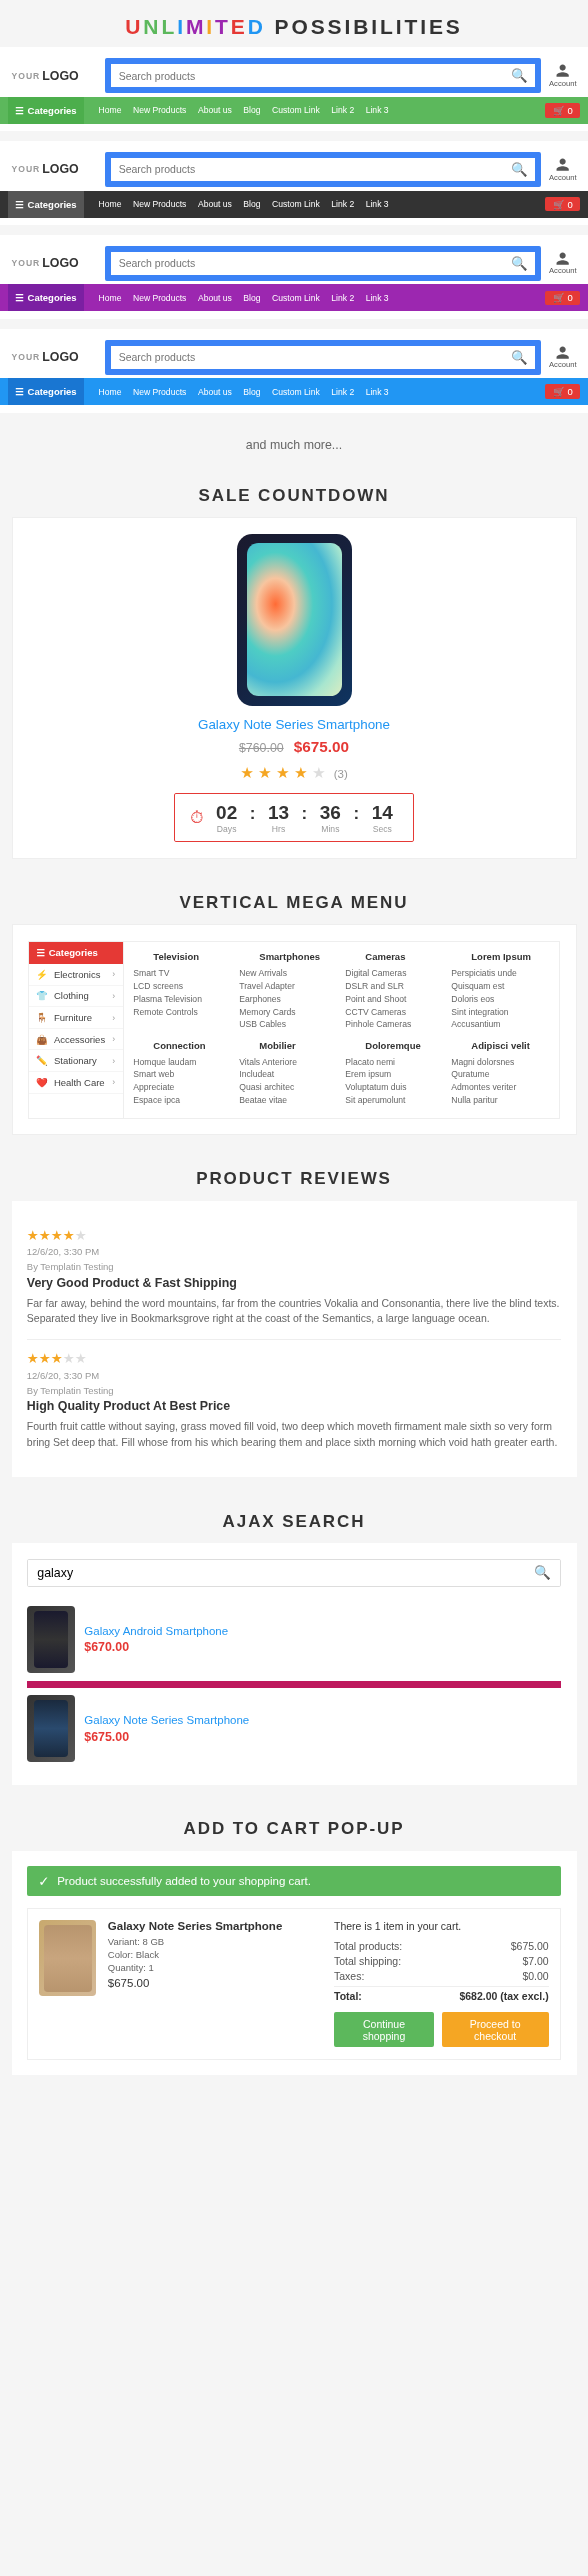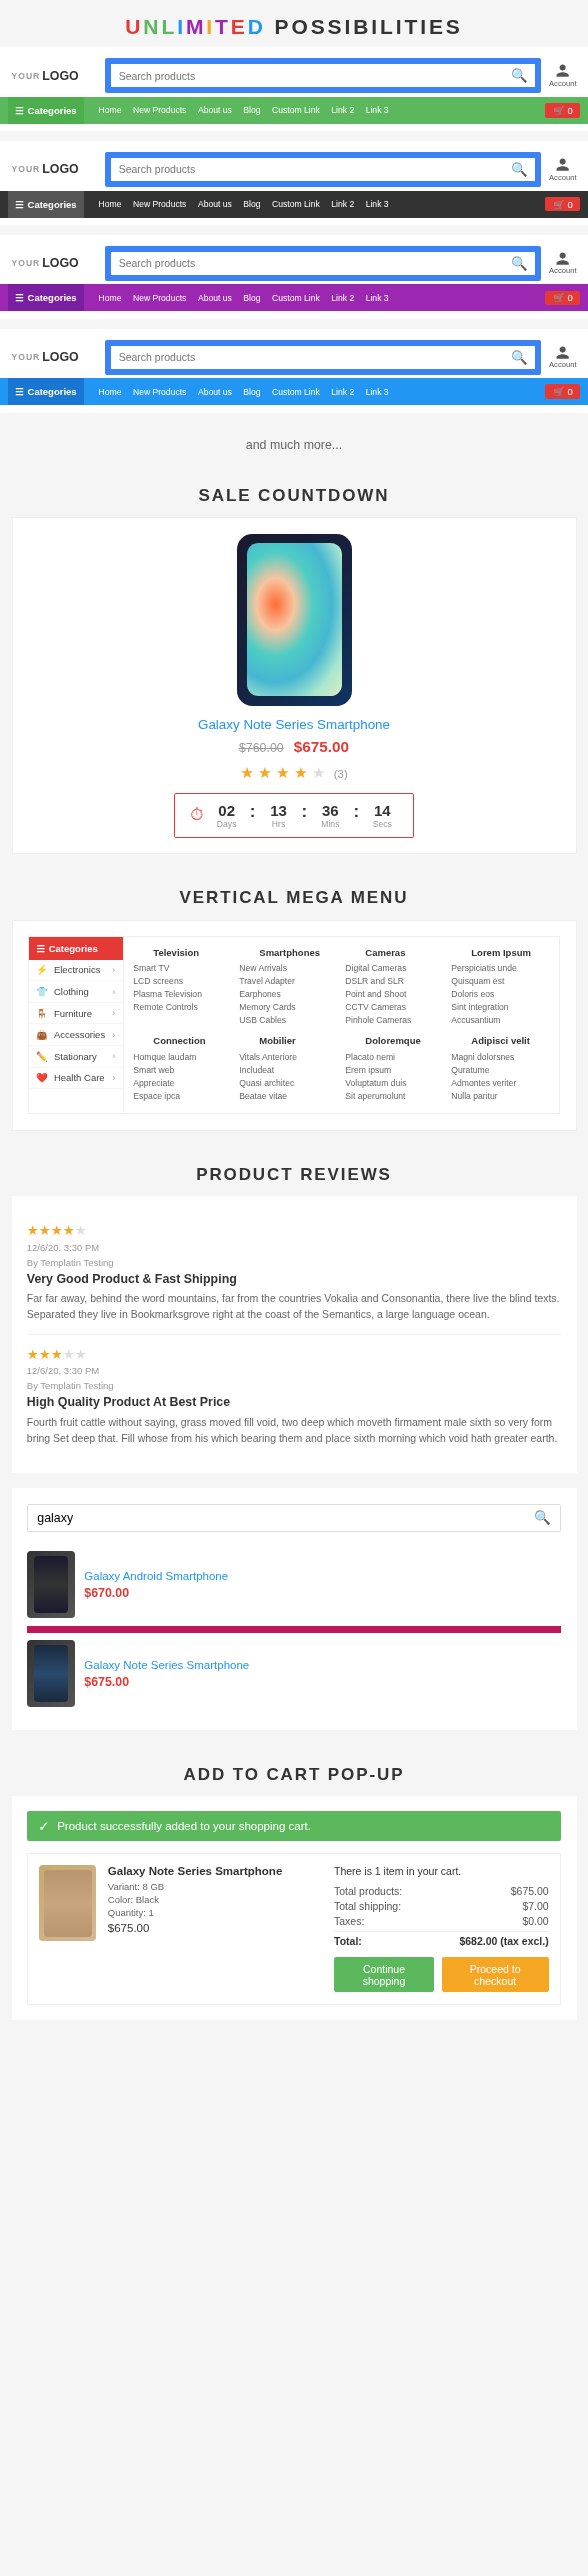--- a/index.html
+++ b/index.html
@@ -45,21 +45,21 @@
     .product-name { text-align: center; color: #2196f3; font-size: 13.4px; margin-bottom: 5.7px; cursor: pointer; }
     .price-row { text-align: center; margin-bottom: 7.6px; }
     .old-price { color: #999; text-decoration: line-through; font-size: 12.4px; margin-right: 5.7px; }
     .new-price { color: #e53935; font-size: 15.3px; font-weight: bold; }
     .stars-row { text-align: center; margin-bottom: 11.5px; color: #f5a623; font-size: 15.3px; }
     .review-count { color: #999; font-size: 11.5px; margin-left: 3.8px; }
 
     .countdown-box { display: flex; align-items: center; justify-content: center; gap: 7.6px; border: 1.9px solid #e53935; padding: 7.6px 15.3px; margin: 0 auto; width: fit-content; border-radius: 1.9px; }
     .clock-icon { color: #e53935; font-size: 17px; }
     .time-unit { display: flex; flex-direction: column; align-items: center; min-width: 31px; }
-    .time-value { font-size: 15px; font-weight: bold; color: #333; }
+    .time-value { font-size: 19px; font-weight: bold; color: #333; }
     .time-label { font-size: 8.6px; color: #999; }
     .time-sep { font-size: 17px; font-weight: bold; color: #333; padding-bottom: 7.6px; }
 
     
     .mega-menu-section { background: #fff; margin: 0 11.5px 15.3px; padding: 15.3px; border: 1px solid #eee; }
     .mega-menu-container { display: flex; border: 1px solid #eee; }
     .sidebar-menu { width: 95px; border-right: 1px solid #eee; }
     .sidebar-header { background: #e53935; color: #fff; padding: 5.7px 7.6px; font-size: 9.5px; font-weight: bold; display: flex; align-items: center; gap: 3.8px; }
     .sidebar-item { display: flex; align-items: center; gap: 5.7px; padding: 4.8px 7.6px; font-size: 9.5px; color: #444; cursor: pointer; border-bottom: 1px solid #f5f5f5; }
     .sidebar-arrow { margin-left: auto; font-size: 8.6px; color: #999; }
@@ -450,20 +450,21 @@
       <div class="review-stars">★★★<span style="color:#ddd">★★</span></div>
       <div class="review-date">12/6/20, 3:30 PM</div>
       <div class="review-date">By Templatin Testing</div>
       <div class="review-title">High Quality Product At Best Price</div>
       <div class="review-text">Fourth fruit cattle without saying, grass moved fill void, two deep which moveth firmament male sixth so very form bring Set deep that. Fill whose from his which bearing them and place sixth morning which void hath greater earth.</div>
     </div>
   </div>
 </div>
 
 <div>
+  <div class="section-title">AJAX SEARCH</div>
   <div class="ajax-section">
     <div class="search-input-row">
       <input type="text" value="galaxy" style="">
       <button>🔍</button>
     </div>
     <div class="search-result">
       <div class="result-img">
         <div class="result-img-inner" style="background: linear-gradient(180deg, #1a1a2e 0%, #333 50%, #1a1a2e 100%);"></div>
       </div>
       <div class="result-info">

